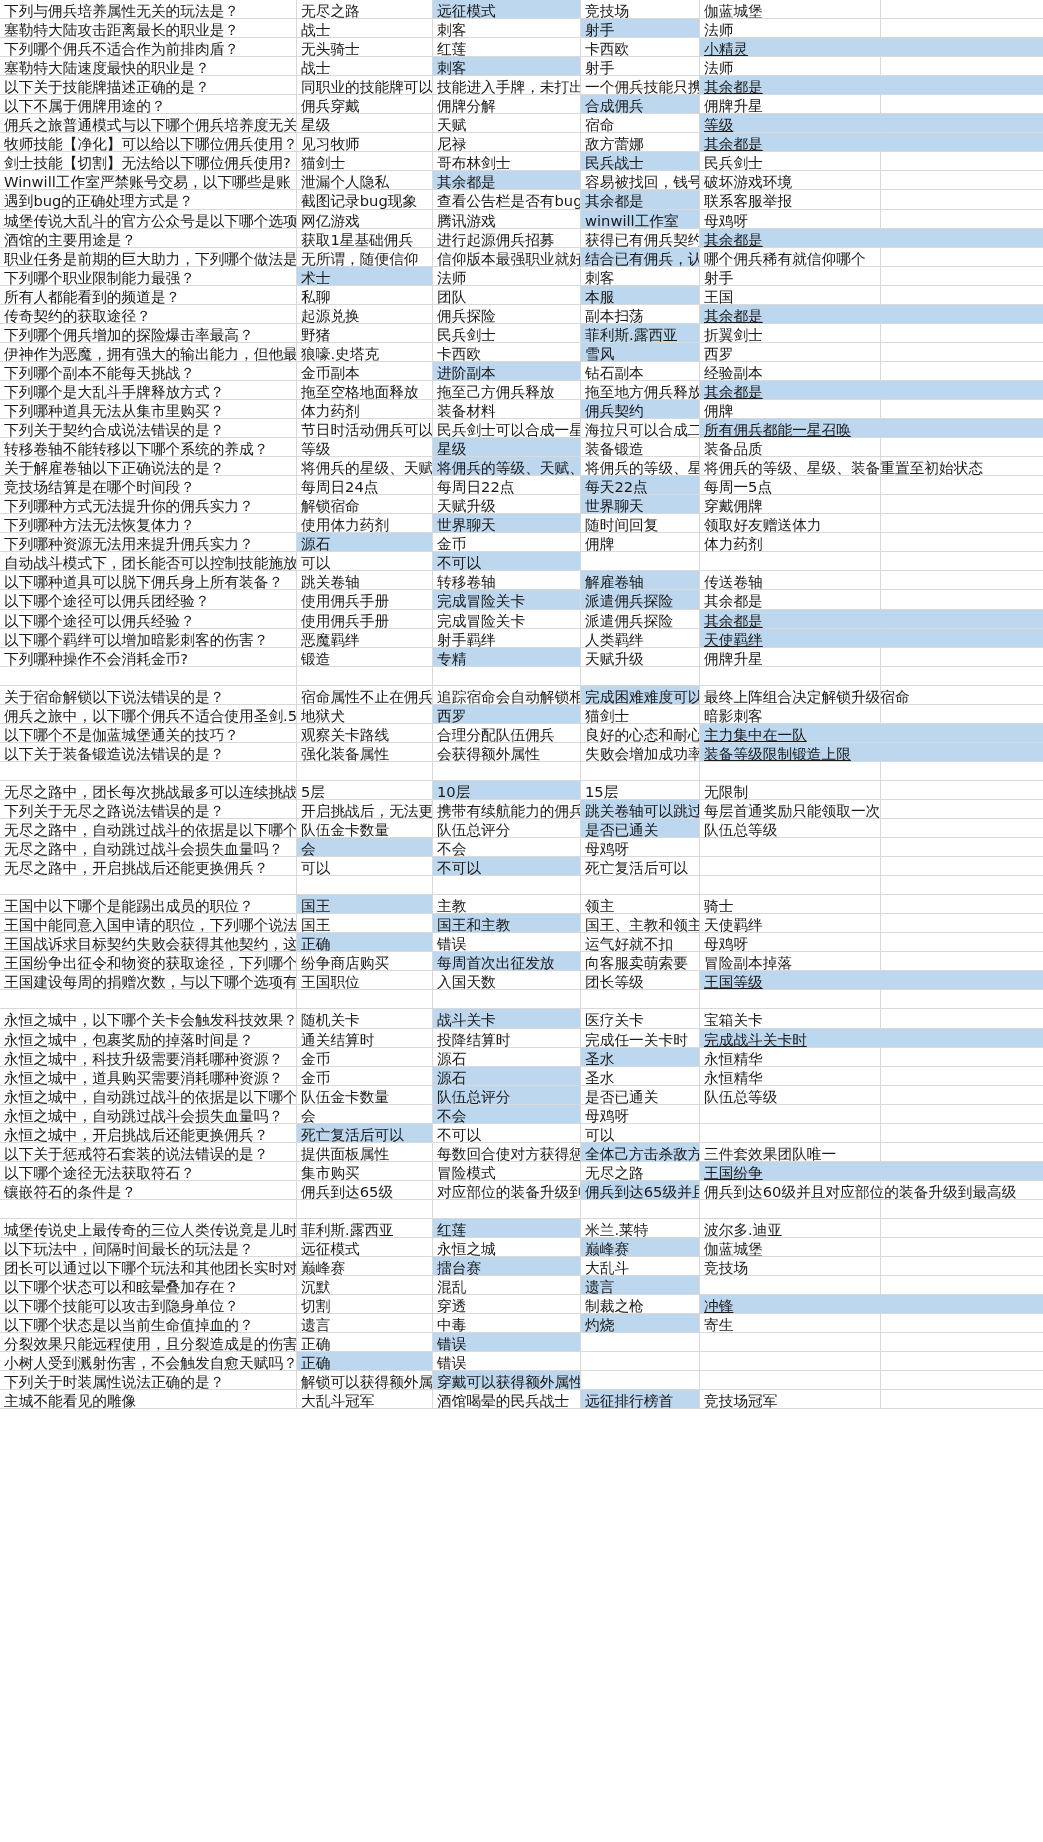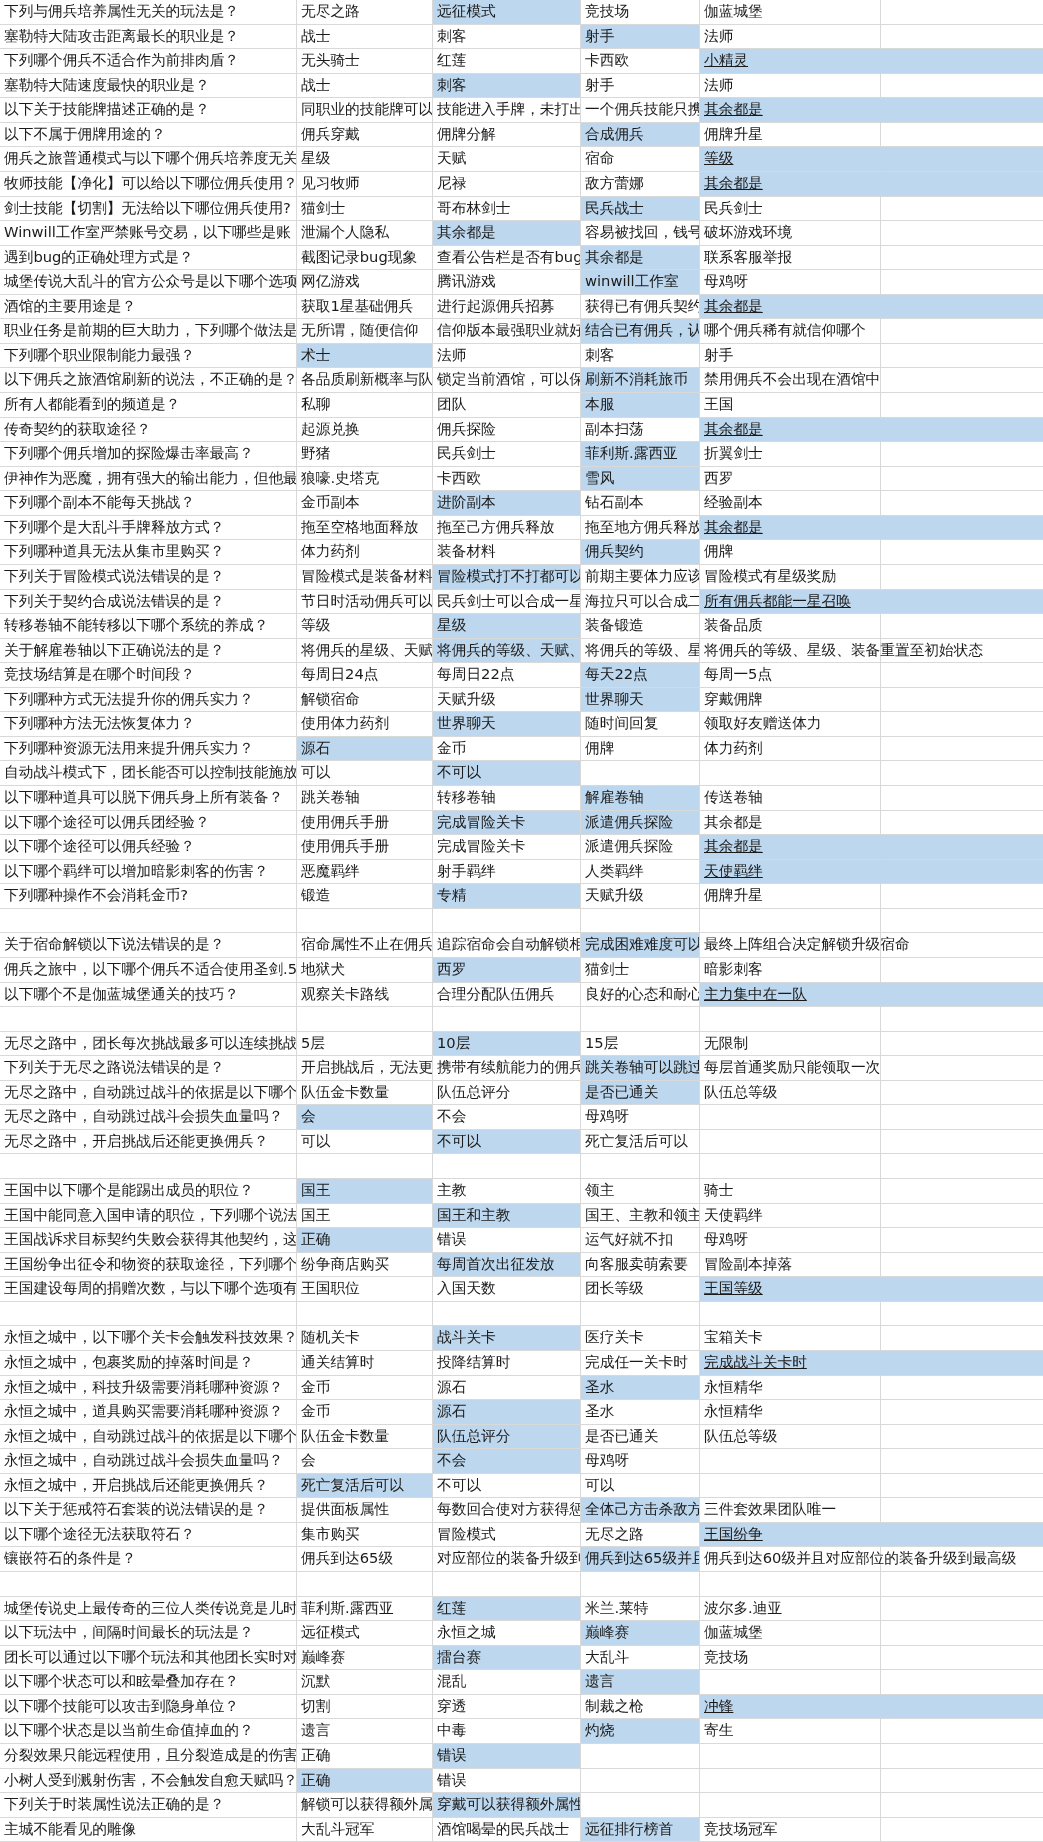--- a/index.html
+++ b/index.html
@@ -1,17 +1,17 @@
 <!DOCTYPE html>
 <html><head>
 <meta charset="utf-8">
 <style>
   html,body{margin:0;padding:0;background:#ffffff;}
   .sheet{
-    width:1043px;height:1842px;background:#ffffff;
+    width:1043px;height:1410px;background:#ffffff;
     display:flex;flex-direction:column;overflow:hidden;
     font-family:"DejaVu Sans",sans-serif;color:#1a1a1a;
   }
   .row{flex:1 1 0;display:flex;min-height:0;}
   .cell{
     box-sizing:border-box;
     border-right:1px solid #d9d9d9;
     border-bottom:1px solid #d9d9d9;
     padding:0 0 0 4px;
     font-size:14.7px;line-height:22px;
@@ -144,28 +144,20 @@
     </div>
     <div class="row">
       <div class="cell c0">下列哪个职业限制能力最强？</div>
       <div class="cell c1 hl">术士</div>
       <div class="cell c2">法师</div>
       <div class="cell c3">刺客</div>
       <div class="cell c4">射手</div>
       <div class="cell c5"></div>
     </div>
     <div class="row">
-      <div class="cell c0">以下佣兵之旅酒馆刷新的说法，不正确的是？</div>
-      <div class="cell c1">各品质刷新概率与队</div>
-      <div class="cell c2">锁定当前酒馆，可以保</div>
-      <div class="cell c3 hl">刷新不消耗旅币</div>
-      <div class="cell c4">禁用佣兵不会出现在酒馆中</div>
-      <div class="cell c5"></div>
-    </div>
-    <div class="row">
       <div class="cell c0">所有人都能看到的频道是？</div>
       <div class="cell c1">私聊</div>
       <div class="cell c2">团队</div>
       <div class="cell c3 hl">本服</div>
       <div class="cell c4">王国</div>
       <div class="cell c5"></div>
     </div>
     <div class="row">
       <div class="cell c0">传奇契约的获取途径？</div>
       <div class="cell c1">起源兑换</div>
@@ -208,28 +200,20 @@
     </div>
     <div class="row">
       <div class="cell c0">下列哪种道具无法从集市里购买？</div>
       <div class="cell c1">体力药剂</div>
       <div class="cell c2">装备材料</div>
       <div class="cell c3 hl">佣兵契约</div>
       <div class="cell c4">佣牌</div>
       <div class="cell c5"></div>
     </div>
     <div class="row">
-      <div class="cell c0">下列关于冒险模式说法错误的是？</div>
-      <div class="cell c1">冒险模式是装备材料</div>
-      <div class="cell c2 hl">冒险模式打不打都可以</div>
-      <div class="cell c3">前期主要体力应该</div>
-      <div class="cell c4">冒险模式有星级奖励</div>
-      <div class="cell c5"></div>
-    </div>
-    <div class="row">
       <div class="cell c0">下列关于契约合成说法错误的是？</div>
       <div class="cell c1">节日时活动佣兵可以</div>
       <div class="cell c2">民兵剑士可以合成一星</div>
       <div class="cell c3">海拉只可以合成二</div>
       <div class="cell c4 hl">所有佣兵都能一星召唤</div>
       <div class="cell c5 hl"></div>
     </div>
     <div class="row">
       <div class="cell c0">转移卷轴不能转移以下哪个系统的养成？</div>
       <div class="cell c1">等级</div>
@@ -352,20 +336,28 @@
     </div>
     <div class="row">
       <div class="cell c0">以下哪个不是伽蓝城堡通关的技巧？</div>
       <div class="cell c1">观察关卡路线</div>
       <div class="cell c2">合理分配队伍佣兵</div>
       <div class="cell c3">良好的心态和耐心</div>
       <div class="cell c4 hl">主力集中在一队</div>
       <div class="cell c5 hl"></div>
     </div>
     <div class="row">
+      <div class="cell c0">以下关于装备锻造说法错误的是？</div>
+      <div class="cell c1">强化装备属性</div>
+      <div class="cell c2">会获得额外属性</div>
+      <div class="cell c3">失败会增加成功率</div>
+      <div class="cell c4 hl">装备等级限制锻造上限</div>
+      <div class="cell c5 hl"></div>
+    </div>
+    <div class="row">
       <div class="cell c0"></div>
       <div class="cell c1"></div>
       <div class="cell c2"></div>
       <div class="cell c3"></div>
       <div class="cell c4"></div>
       <div class="cell c5"></div>
     </div>
     <div class="row">
       <div class="cell c0">无尽之路中，团长每次挑战最多可以连续挑战</div>
       <div class="cell c1">5层</div>

